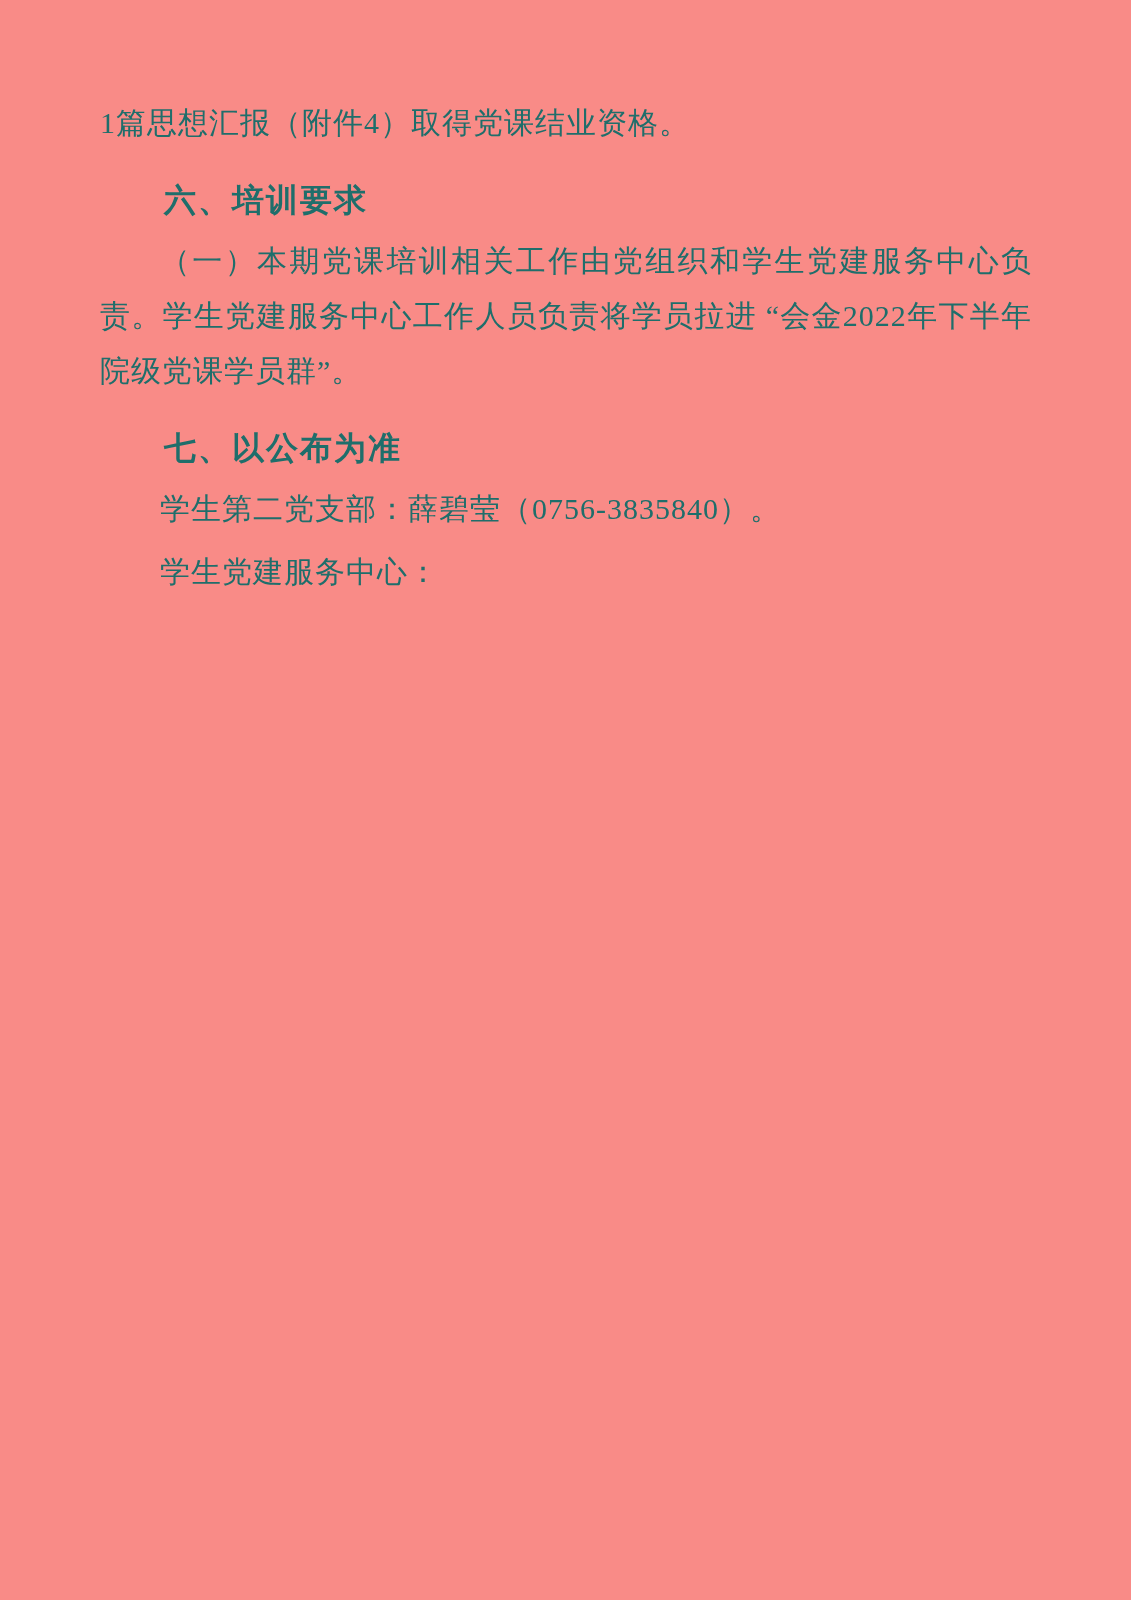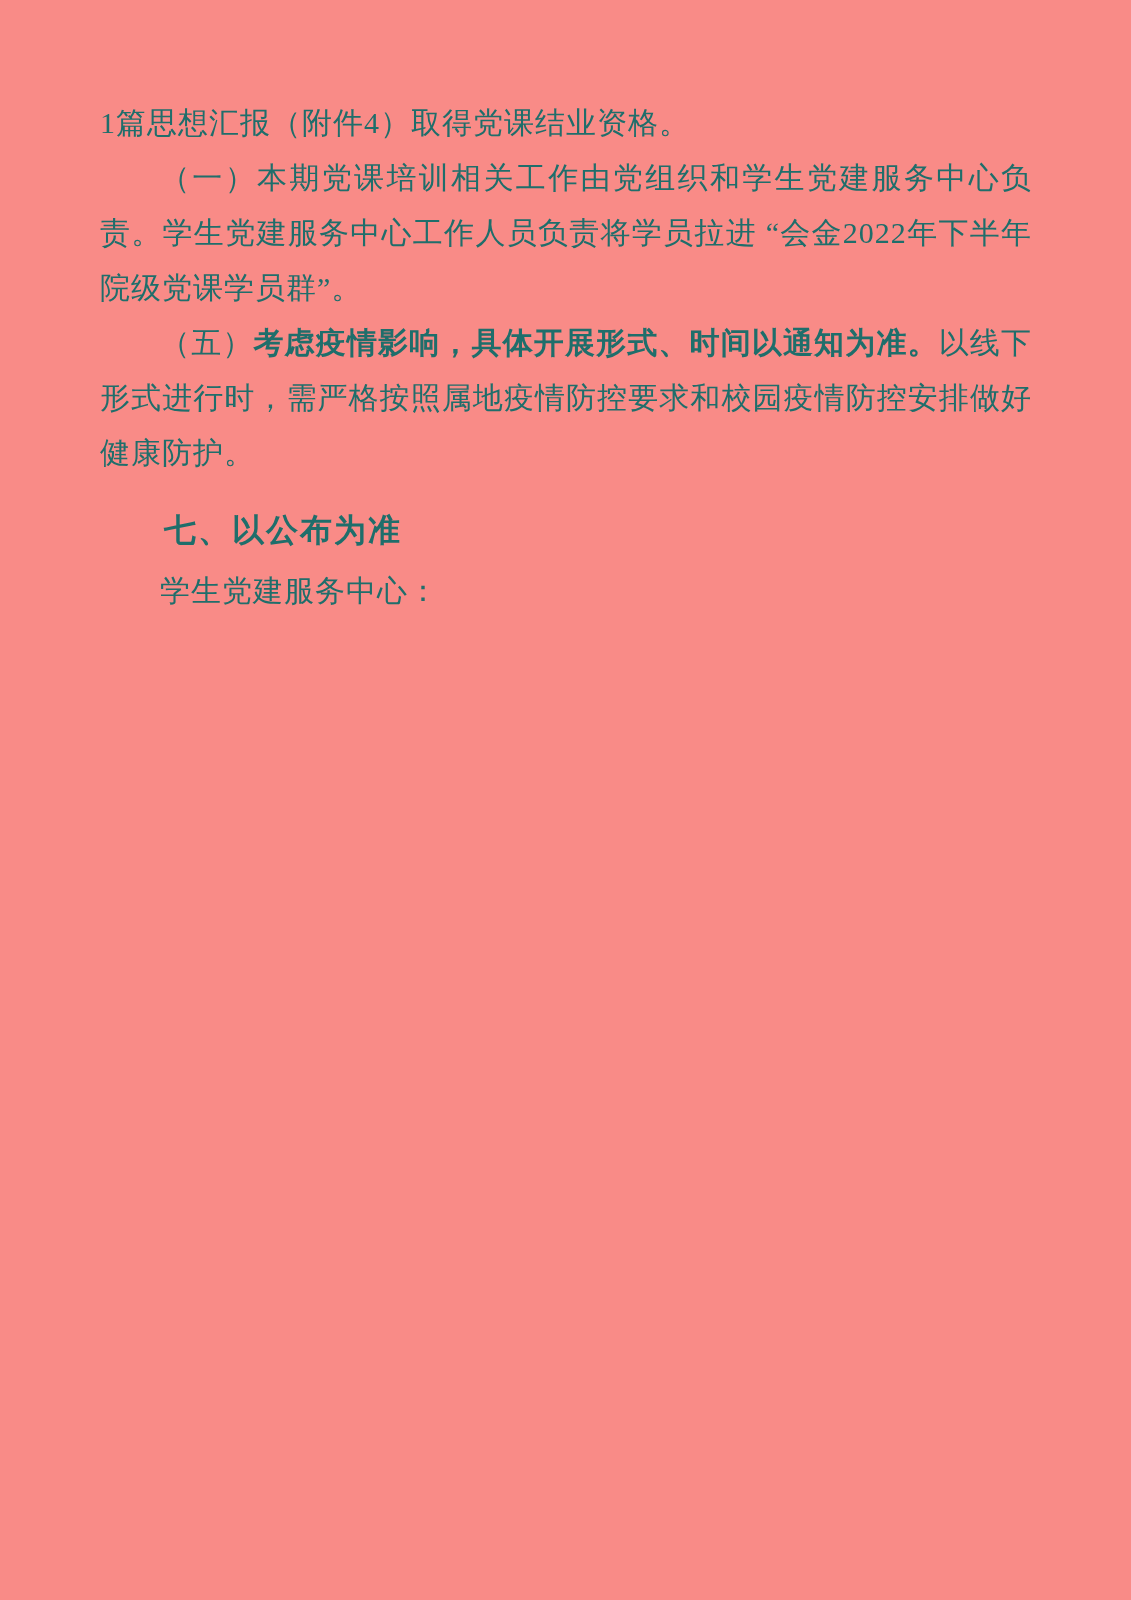--- a/index.html
+++ b/index.html
@@ -61,28 +61,29 @@
   }
 </style>
 </head>
 <body style="background-color: rgb(249, 139, 135); color: rgb(31, 110, 107);">
 
 <div class="page">
   <div class="content">
 
     <p class="body-text no-indent">1篇思想汇报（附件4）取得党课结业资格。</p>
 
+    <h2 class="heading">六、培训要求</h2>
 
     <p class="body-text">（一）本期党课培训相关工作由党组织和学生党建服务中心负责。学生党建服务中心工作人员负责将学员拉进 “会金2022年下半年院级党课学员群”。</p>
 
 
 
 
-    <p class="body-text"><span>（五）</span><span class="bold-sans">考虑疫情影响，具体开展形式、时间以通知为准。</span><span>以线下形式进行时，需严格按照属地疫情防控要求和校园疫情防控安排做好健康防护。</span></p>
 
     <h2 class="heading">七、以公布为准</h2>
 
 
+    <p class="body-text contact">学生第二党支部：薛碧莹（0756-3835840）。</p>
 
     <p class="body-text contact">学生党建服务中心：</p>
 
   </div>
 </div>
 
 </body></html>

